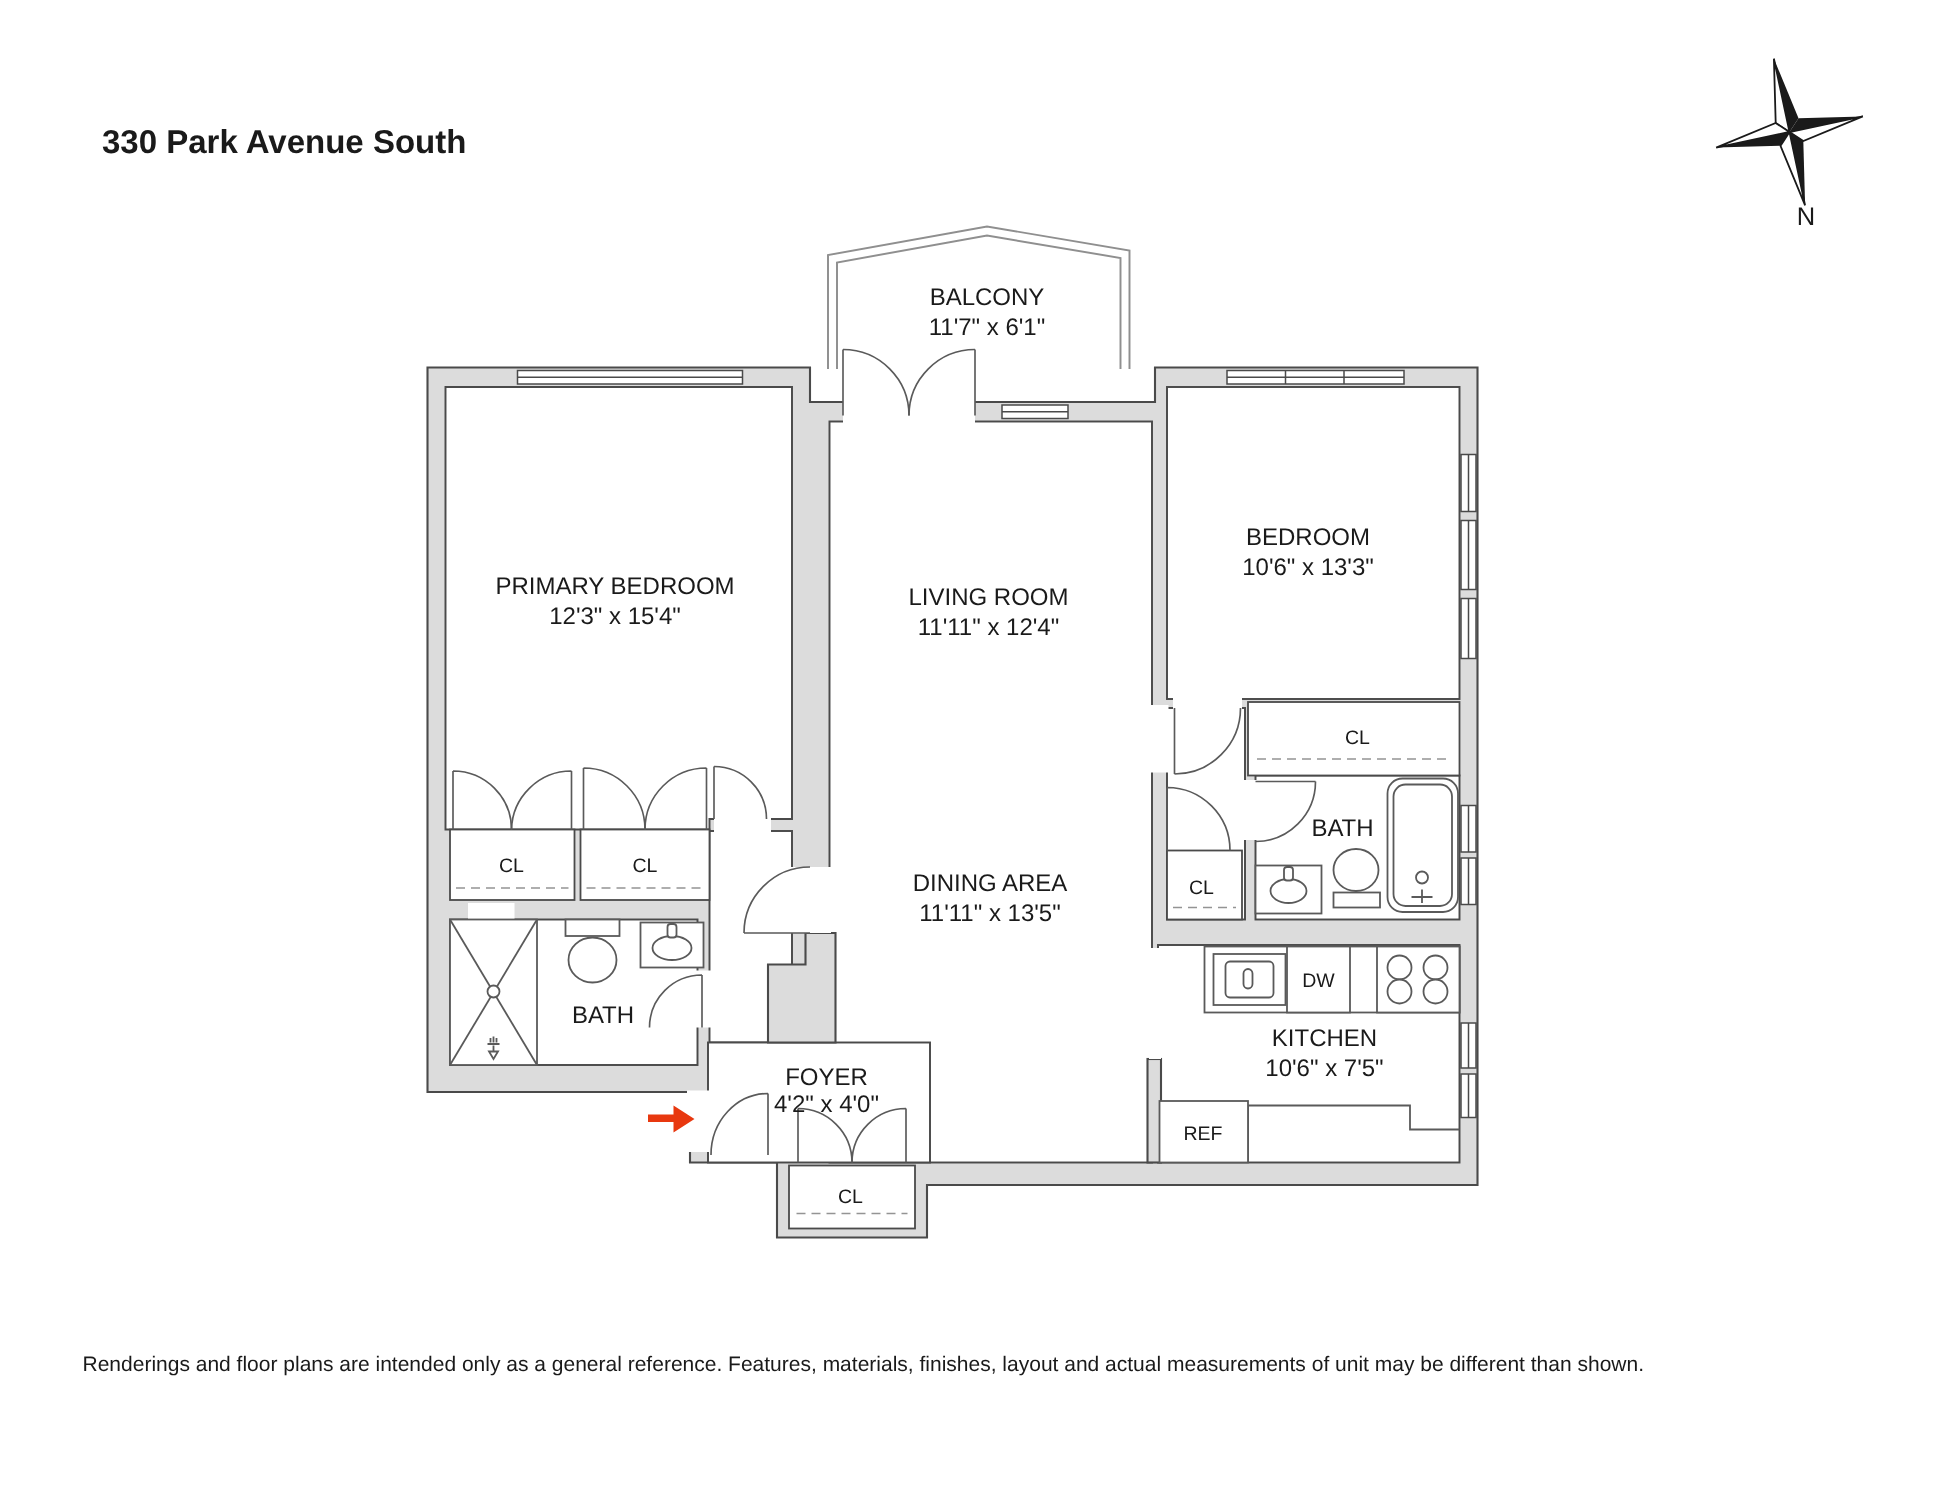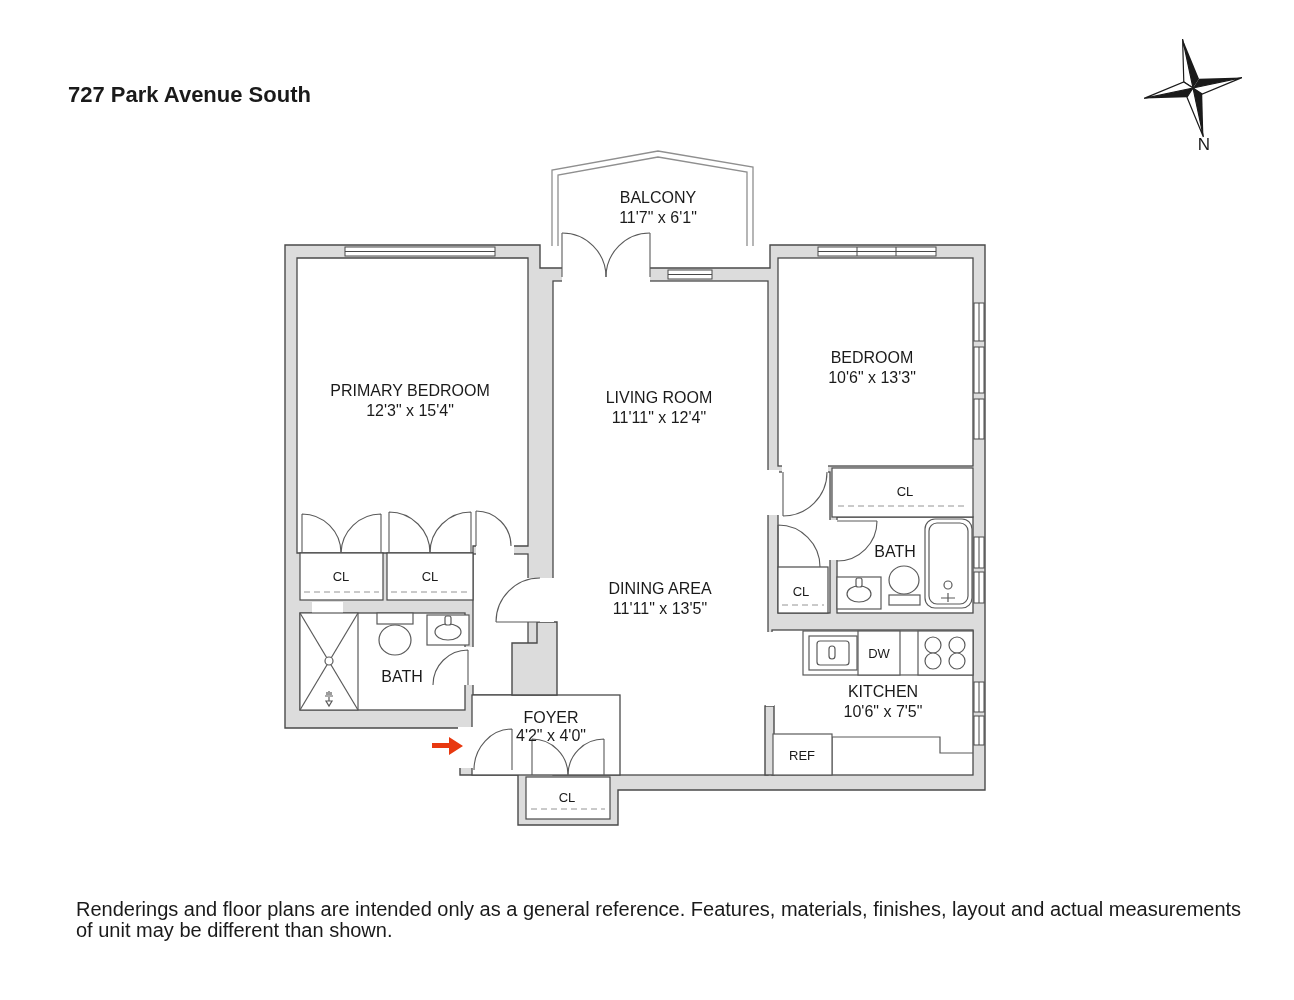--- a/index.html
+++ b/index.html
@@ -3,21 +3,21 @@
 <meta charset="utf-8">
 <style>
   :root{
     --wall-fill:#dcdcdc; --wall-line:#4a4a4a; --fixture-line:#5a5a5a;
     --text:#1a1a1a; --entry-arrow:#e8380f; --compass-fill:#1a1a1a;
   }
   html,body{margin:0;padding:0;background:#fff;}
   .page{position:relative;width:1294px;height:1000px;background:#fff;overflow:hidden;
         font-family:"Liberation Sans",sans-serif;color:var(--text);}
   .title{position:absolute;left:68px;top:84px;font-size:22px;font-weight:bold;line-height:1;}
-  .disclaimer{position:absolute;left:76px;top:899px;width:1178px;font-size:20px;line-height:21px;}
+  .disclaimer{position:absolute;left:55px;top:899px;width:1178px;font-size:14px;line-height:21px;}
   svg.plan{position:absolute;left:0;top:0;}
   .wall{fill:var(--wall-fill);stroke:var(--wall-line);stroke-width:1.4;stroke-linejoin:miter;}
   .room{fill:#ffffff;stroke:var(--wall-line);stroke-width:1.3;}
   .open{fill:#ffffff;stroke:none;}
   .box{fill:#ffffff;stroke:var(--wall-line);stroke-width:1.2;}
   .win{fill:#ffffff;stroke:var(--wall-line);stroke-width:1;}
   .winline{stroke:var(--wall-line);stroke-width:1;fill:none;}
   .door{stroke:var(--fixture-line);stroke-width:1.1;fill:none;}
   .fix{fill:#ffffff;stroke:var(--fixture-line);stroke-width:1.2;}
   .thin{fill:none;stroke:var(--fixture-line);stroke-width:1.2;}
@@ -25,21 +25,21 @@
   .rail{fill:none;stroke:#8f8f8f;stroke-width:1.3;}
   .lbl{font-family:"Liberation Sans",sans-serif;font-size:16px;fill:var(--text);text-anchor:middle;}
   .sm{font-size:13px;}
   .north{font-size:17px;}
 </style>
 </head>
 <body>
 
 <div class="page">
 
-  <div class="title">727 Park Avenue South</div>
+  <div class="title">330 Park Avenue South</div>
 
   <svg class="plan" width="1294" height="1000" viewBox="0 0 1294 1000">
 
     <g>
       <path class="wall" d="M285,245 L540,245 L540,268 L770,268 L770,245 L985,245 L985,790 L618,790 L618,825 L518,825 L518,775 L460,775 L460,728 L285,728 Z"></path>
     </g>
 
     <g>
       <path class="room" d="M297,258 L528,258 L528,546 L473,546 L473,553 L297,553 Z"></path>
       <rect class="room" x="553" y="281" width="215" height="494"></rect>

